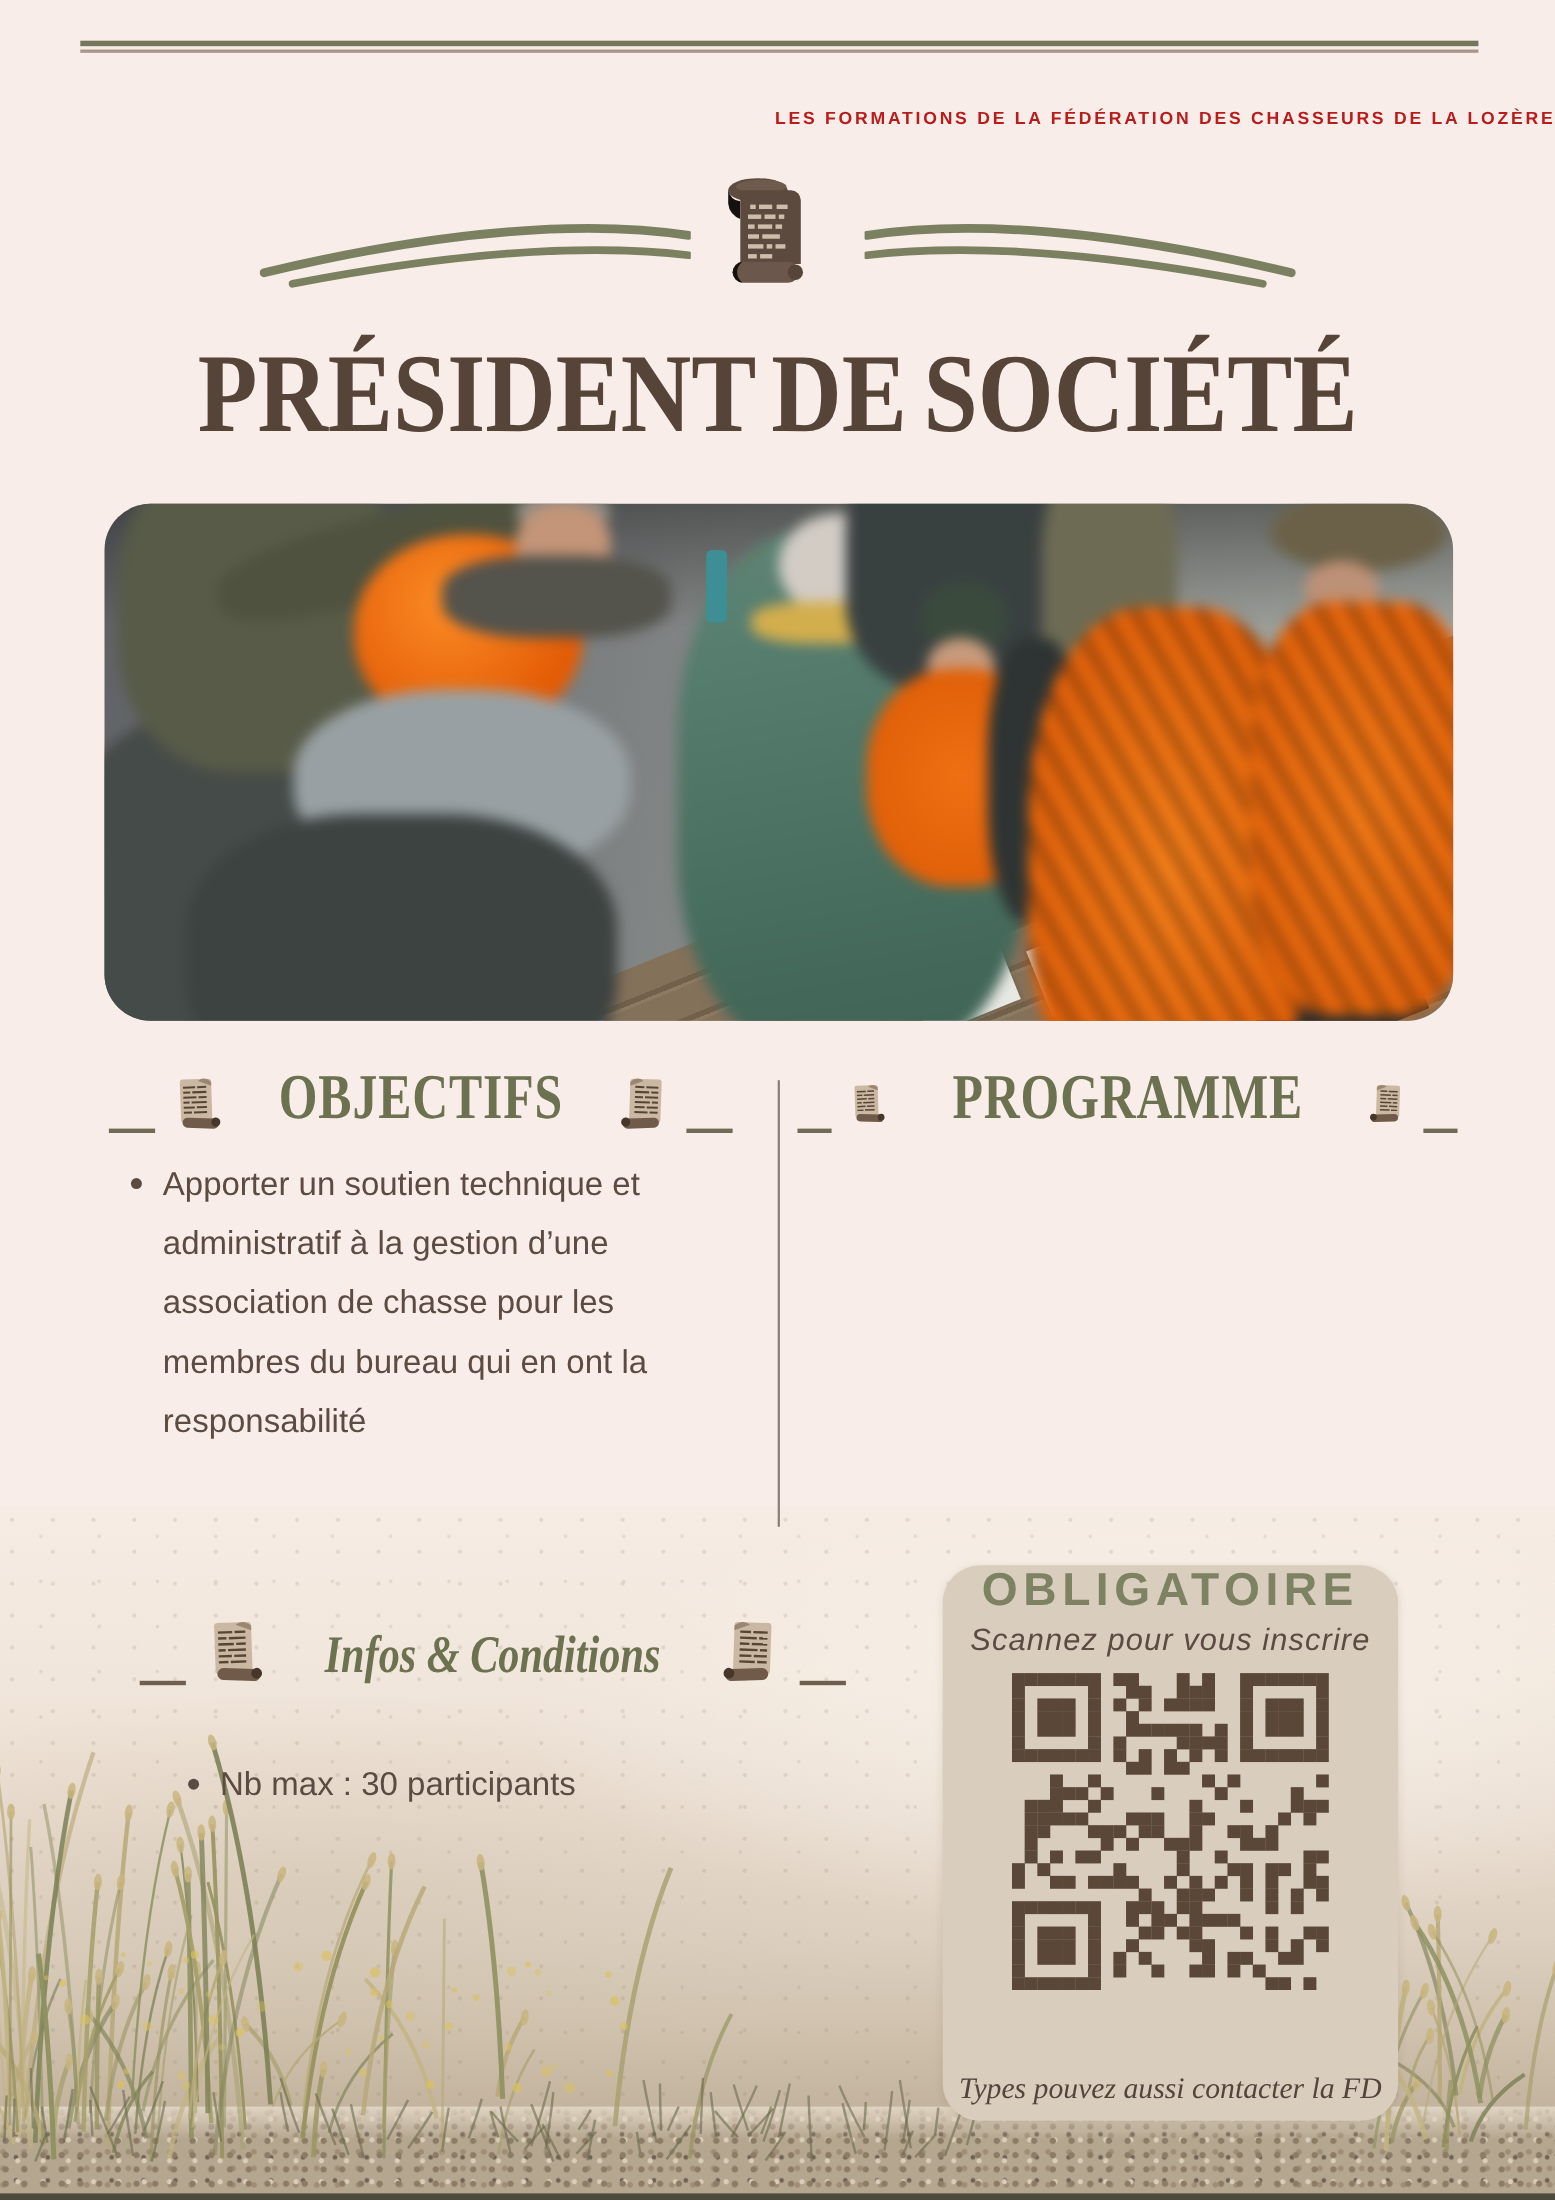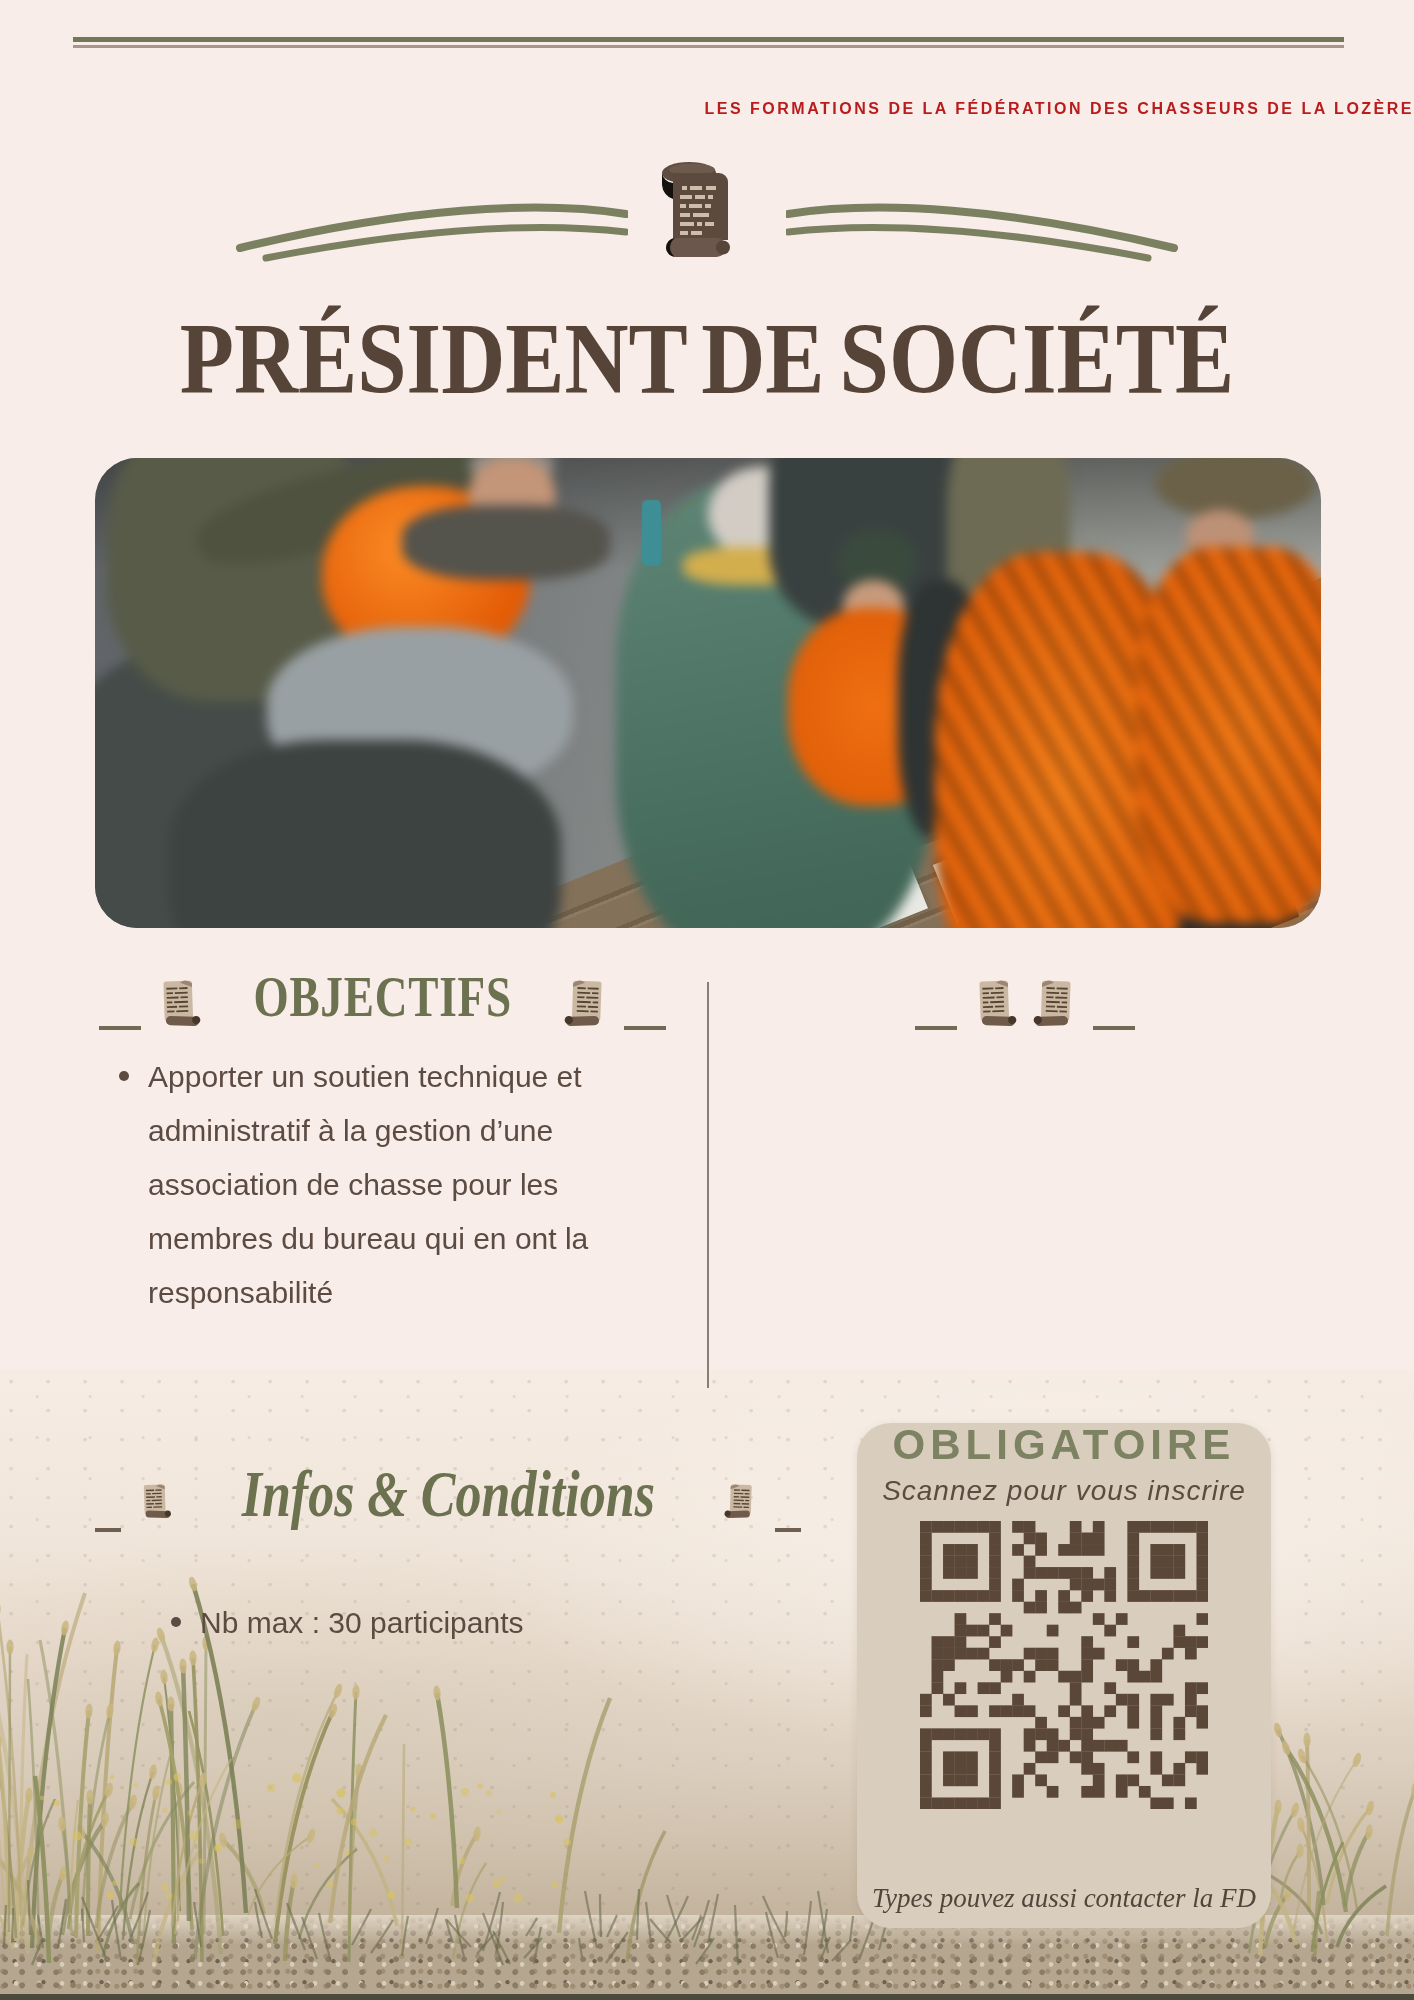--- a/index.html
+++ b/index.html
@@ -79,21 +79,21 @@
       radial-gradient(circle at 70% 60%,#d9ccb8 0 2px,transparent 2.7px),
       radial-gradient(circle at 50% 20%,#6f6354 0 1.8px,transparent 2.5px),
       radial-gradient(circle at 15% 75%,#a08d74 0 2.2px,transparent 3px),
       #b5a68f;
     background-size:100% 100%,17px 13px,23px 19px,29px 21px,19px 15px,100% 100%;}
   .grass-svg{position:absolute;left:0;top:180px;width:1414px;height:420px;}
   .bottom-strip{position:absolute;left:0;bottom:0;width:100%;height:6px;background:#4b4a3c;}
 
   
   .infos-head{left:95px;top:1468px;width:706px;gap:18px;}
-  .infos-head h2{font-style:italic;font-size:65px;font-weight:bold;}
+  .infos-head h2{font-style:italic;font-size:48px;font-weight:bold;}
   .infos-head h2 span{transform:scaleX(0.8);letter-spacing:0;}
   .infos-head .dash{background:#6e5f50;}
   .scroll-ic.big{width:52px;height:62px;}
   .infos-list{position:absolute;left:171px;top:1598px;width:600px;}
   .infos-list li{line-height:50px;white-space:nowrap;}
   .infos-list li.bullet:before{top:19px;}
 
   
   .box{position:absolute;left:857px;top:1423px;width:414px;height:505px;border-radius:34px;
     background:#d9cdbd;box-shadow:0 2px 8px rgba(90,70,50,.12);}
@@ -499,20 +499,21 @@
     <li class="bullet">Apporter un soutien technique et administratif à la gestion d’une association de chasse pour les membres du bureau qui en ont la responsabilité</li>
   </ul>
 
   <div class="v-divider"></div>
 
   <div class="sec-head prog-head">
     <span class="dash"></span>
     <svg class="scroll-ic flip">
         <use href="#scrl"></use>
       </svg>
+    <h2><span>PROGRAMME</span></h2>
     <svg class="scroll-ic">
         <use href="#scrl"></use>
       </svg>
     <span class="dash"></span>
   </div>
 
   <div class="sec-head infos-head">
     <span class="dash"></span>
     <svg class="scroll-ic big flip">
         <use href="#scrl"></use>

